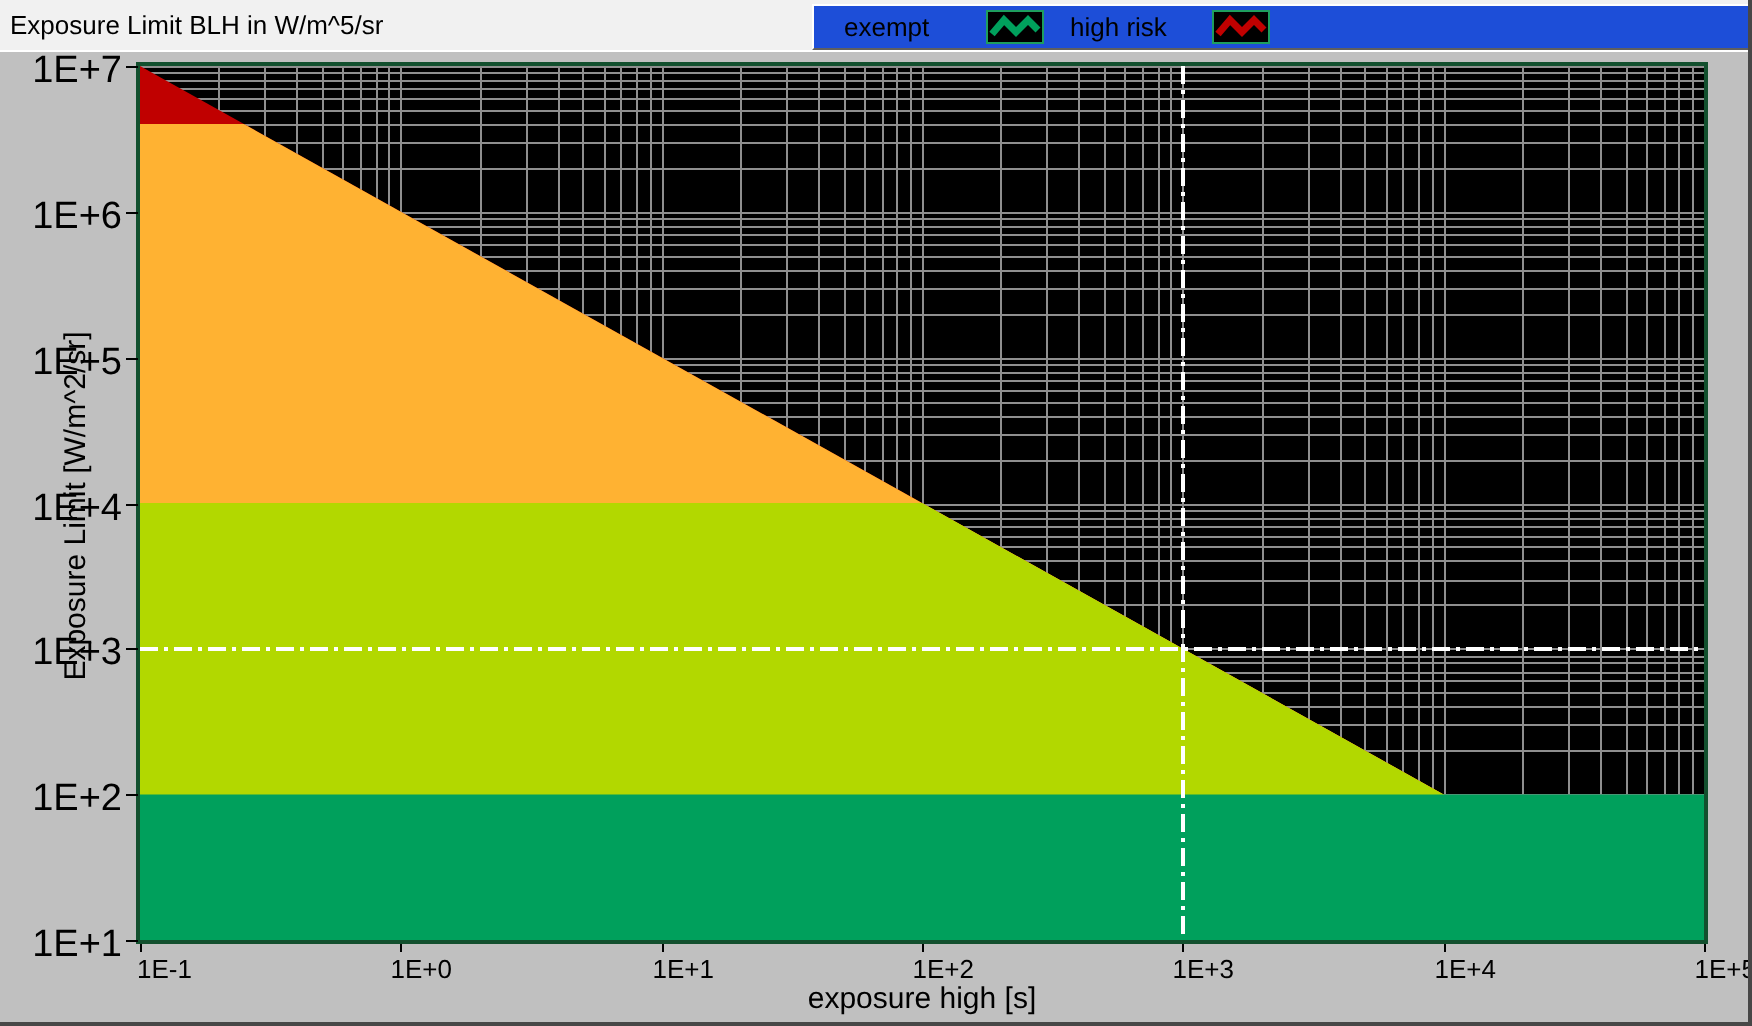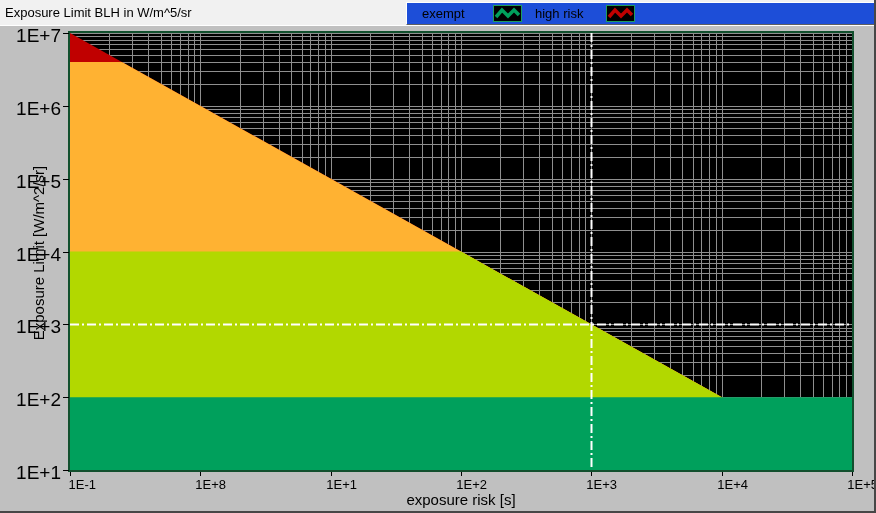--- a/index.html
+++ b/index.html
@@ -92,21 +92,21 @@
     </div>
     <div class="legend-entry">
       <span class="legend-label">high risk</span>
       <svg class="legend-icon" viewBox="0 0 27 15">
         <polyline points="2,11 8,4 14,10 20,4 25,9" fill="none" stroke="#C00000" stroke-width="3.5"></polyline>
       </svg>
     </div>
   </div>
 
 <div id="y-axis-label">Exposure Limit [W/m^2/sr]</div>
-<div id="x-axis-label">exposure risk [s]</div>
+<div id="x-axis-label">exposure high [s]</div>
 
 <div id="plot-frame">
   <svg id="plot-svg" xmlns="http://www.w3.org/2000/svg" viewBox="0 0 782 437">
       <rect x="0" y="0" width="782" height="437" fill="#000000"></rect>
       <g shape-rendering="crispEdges">
         <line x1="0.5" y1="0" x2="0.5" y2="437" stroke="#8F8F8F" stroke-width="1"></line>
         <line x1="39.5" y1="0" x2="39.5" y2="437" stroke="#8F8F8F" stroke-width="1"></line>
         <line x1="62.5" y1="0" x2="62.5" y2="437" stroke="#8F8F8F" stroke-width="1"></line>
         <line x1="78.5" y1="0" x2="78.5" y2="437" stroke="#8F8F8F" stroke-width="1"></line>
         <line x1="91.5" y1="0" x2="91.5" y2="437" stroke="#8F8F8F" stroke-width="1"></line>
@@ -226,21 +226,21 @@
         <line x1="521.5" y1="0" x2="521.5" y2="437" stroke="#FFFFFF" stroke-width="2" stroke-dasharray="9 3 2 3"></line>
         <line x1="0" y1="291.5" x2="782" y2="291.5" stroke="#FFFFFF" stroke-width="2" stroke-dasharray="9 3 2 3"></line>
       </g>
     </svg>
 </div>
 
 <div id="ticks-layer">
     <div class="xtick-mark" style="left: 70px;"></div>
     <div class="xtick-label" style="left: 44px;">1E-1</div>
     <div class="xtick-mark" style="left: 200px;"></div>
-    <div class="xtick-label" style="left: 174px;">1E+8</div>
+    <div class="xtick-label" style="left: 174px;">1E+0</div>
     <div class="xtick-mark" style="left: 331px;"></div>
     <div class="xtick-label" style="left: 305px;">1E+1</div>
     <div class="xtick-mark" style="left: 461px;"></div>
     <div class="xtick-label" style="left: 435px;">1E+2</div>
     <div class="xtick-mark" style="left: 591px;"></div>
     <div class="xtick-label" style="left: 565px;">1E+3</div>
     <div class="xtick-mark" style="left: 722px;"></div>
     <div class="xtick-label" style="left: 696px;">1E+4</div>
     <div class="xtick-mark" style="left: 852px;"></div>
     <div class="xtick-label" style="left: 826px;">1E+5</div>

